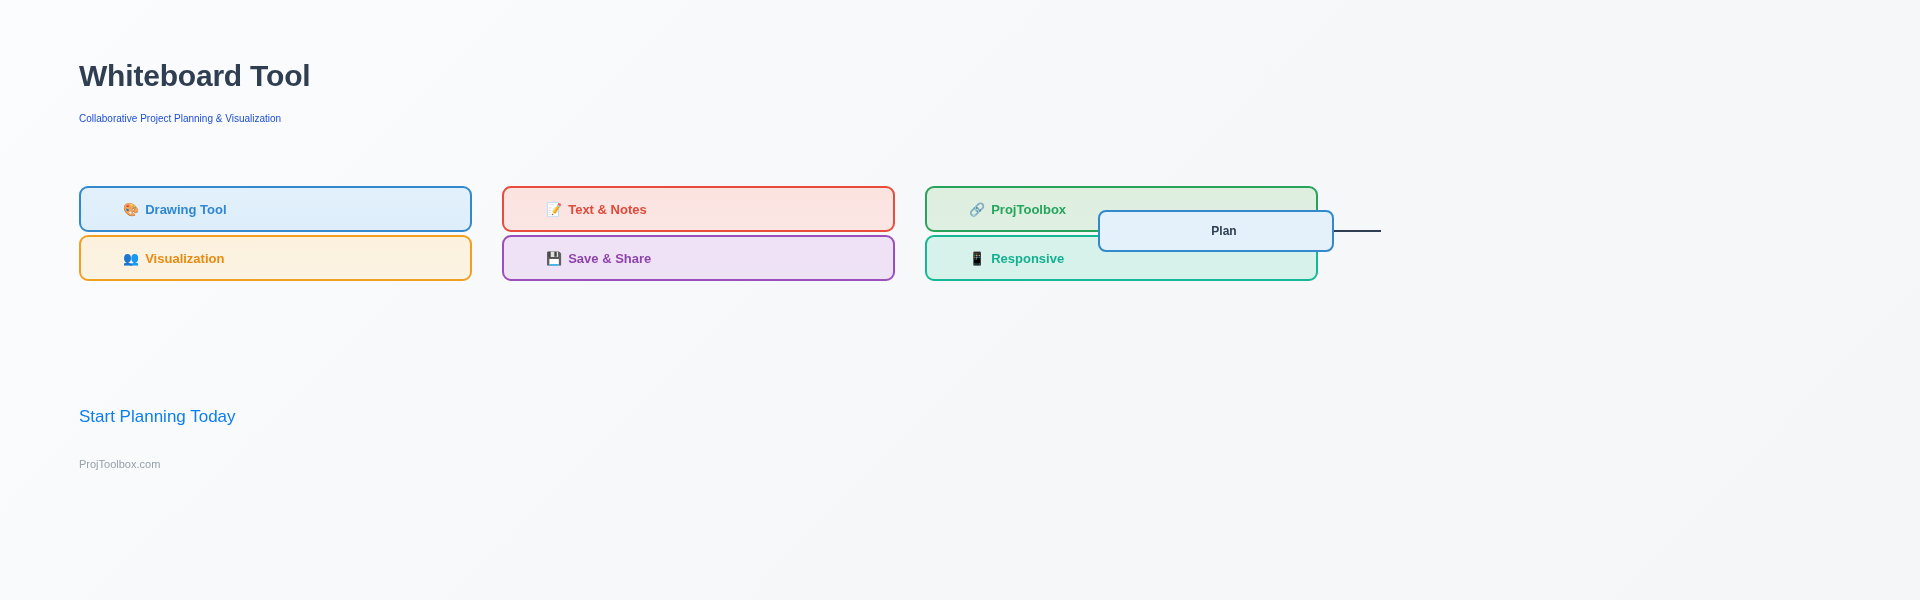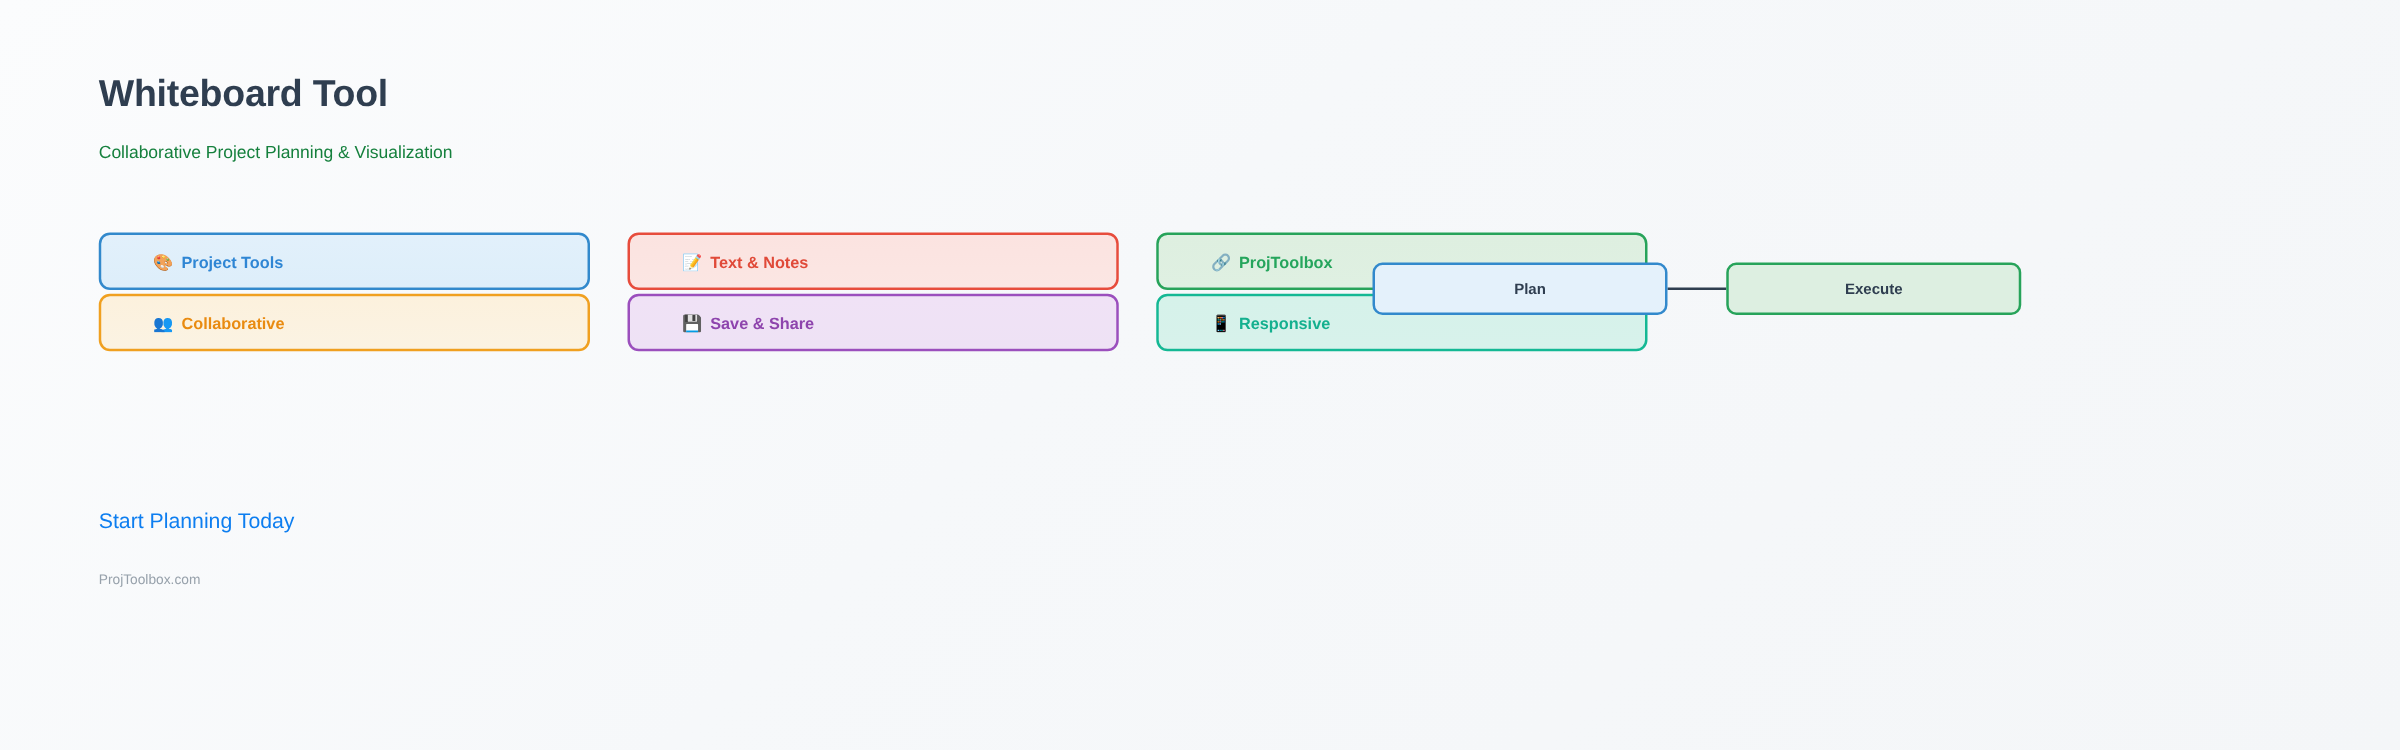--- a/index.html
+++ b/index.html
@@ -30,22 +30,22 @@
     font-size: 30px;
     font-weight: bold;
     color: #2f3e50;
     letter-spacing: -0.2px;
     white-space: nowrap;
   }
   .page-subtitle {
     position: absolute;
     left: 79px;
     top: 96px;
-    font-size: 14px;
-    color: #15803d;
+    font-size: 10px;
+    color: #1d4ed8;
     white-space: nowrap;
   }
 
   
   .features {
     position: absolute;
     left: 79px;
     top: 169px;
     width: 1240px;
     display: grid;
@@ -155,53 +155,52 @@
 <div id="page">
 
   <div class="page-title">Whiteboard Tool</div>
 
   <div class="page-subtitle">Collaborative Project Planning &amp; Visualization</div>
 
   <div class="features">
 
     <div class="feature-card fc-blue">
       <span class="feature-icon">🎨</span>
-      <span>Project Tools</span>
+      <span>Drawing Tool</span>
     </div>
 
     <div class="feature-card fc-red">
       <span class="feature-icon">📝</span>
       <span>Text &amp; Notes</span>
     </div>
 
     <div class="feature-card fc-green">
       <span class="feature-icon">🔗</span>
       <span>ProjToolbox</span>
     </div>
 
     <div class="feature-card fc-orange">
       <span class="feature-icon">👥</span>
-      <span>Collaborative</span>
+      <span>Visualization</span>
     </div>
 
     <div class="feature-card fc-purple">
       <span class="feature-icon">💾</span>
       <span>Save &amp; Share</span>
     </div>
 
     <div class="feature-card fc-teal">
       <span class="feature-icon">📱</span>
       <span>Responsive</span>
     </div>
 
   </div>
 
   <div class="flow-layer">
     <div class="flow-connector"></div>
     <div class="flow-node node-plan">Plan</div>
-    <div class="flow-node node-execute">Execute</div>
   </div>
 
   <a class="cta-link" href="#">Start Planning Today</a>
 
   <div class="footer-text">ProjToolbox.com</div>
 
 </div>
 
 </body></html>

